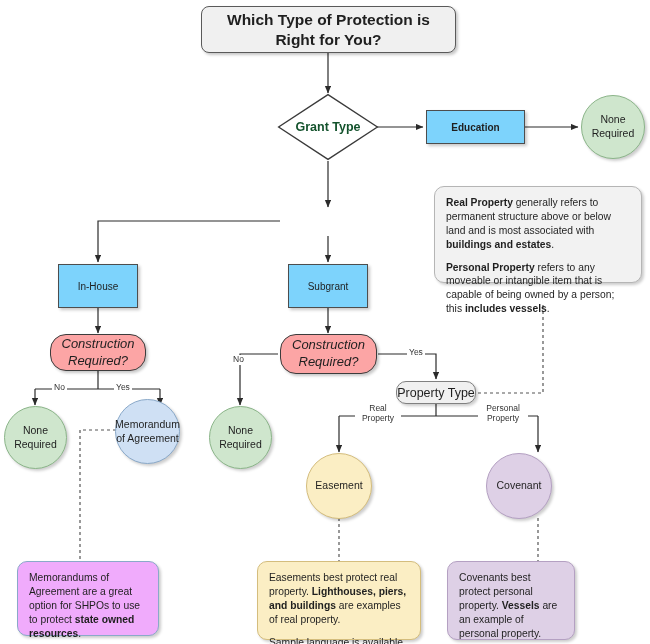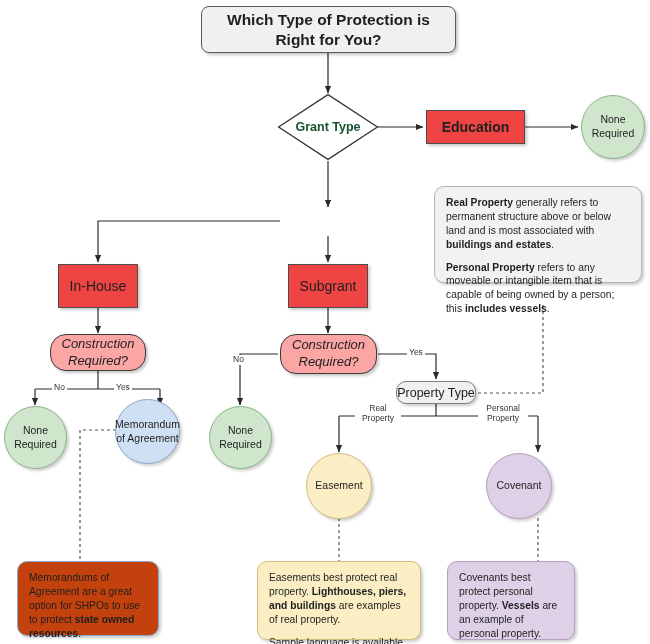--- a/index.html
+++ b/index.html
@@ -36,24 +36,24 @@
     background: #f0f0f0;
     border: 1.4px solid #5a5a5a;
     border-radius: 8px;
     box-shadow: 2px 2px 3px rgba(0,0,0,0.22);
     font-weight: bold;
     font-size: 15.5px;
     line-height: 1.25;
     padding: 21px 8px;
   }
   .rect {
-    background: #ef4444;
+    background: #7dd3fc;
     border: 1.4px solid #4d4d4d;
     box-shadow: 2px 2px 3px rgba(0,0,0,0.22);
-    font-size: 14px;
+    font-size: 10px;
   }
   .rect.bold { font-weight: bold; }
   .rounded-rect {
     background: #fca5a5;
     border: 1.4px solid #3c3c3c;
     border-radius: 16px;
     box-shadow: 2px 2px 3px rgba(0,0,0,0.22);
     font-size: 13px;
     font-style: italic;
     line-height: 1.3;
@@ -82,21 +82,21 @@
     box-sizing: border-box;
     border-radius: 10px;
     box-shadow: 2px 2px 3px rgba(0,0,0,0.2);
     font-size: 10.3px;
     line-height: 1.35;
     padding: 9px 11px;
     text-align: left;
     color: #1f1f1f;
   }
   .infobox.gray   { background: #f2f2f2; border: 1.2px solid #b5b5b5; }
-  .infobox.blue   { background: #c2410c; border: 1.2px solid #8aa9c9; }
+  .infobox.blue   { background: #f0abfc; border: 1.2px solid #8aa9c9; }
   .infobox.yellow { background: #fbeec4; border: 1.2px solid #d4bd7d; }
   .infobox.purple { background: #ded0e6; border: 1.2px solid #b4a0c2; }
   .infobox p { margin: 0; }
   .infobox p.spacer { height: 9px; }
   .infobox b { font-weight: bold; }
 
   .edge-label {
     position: absolute;
     font-size: 8.5px;
     color: #333;

